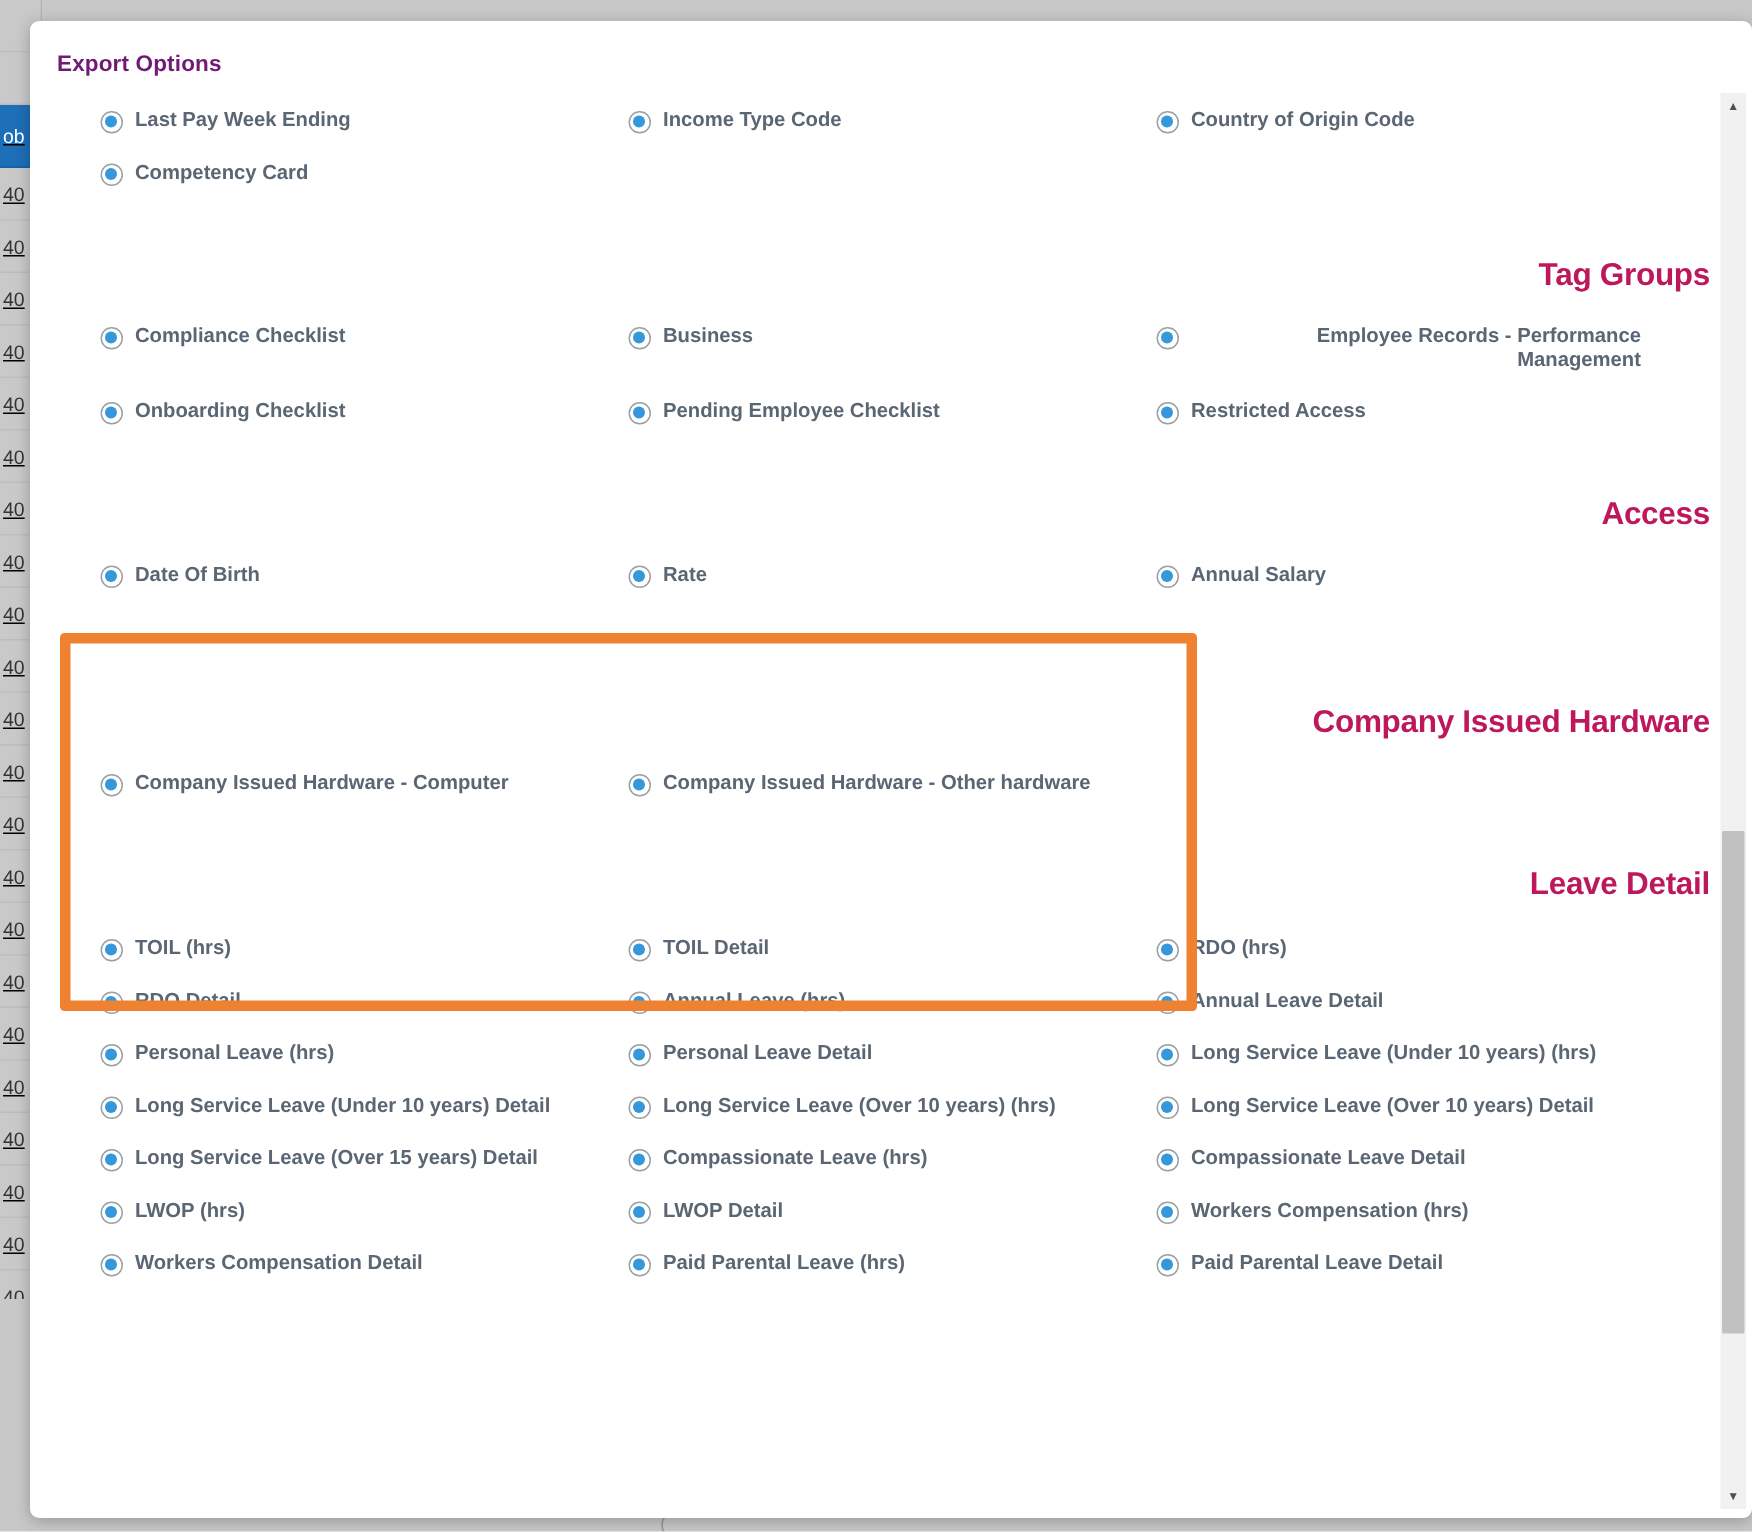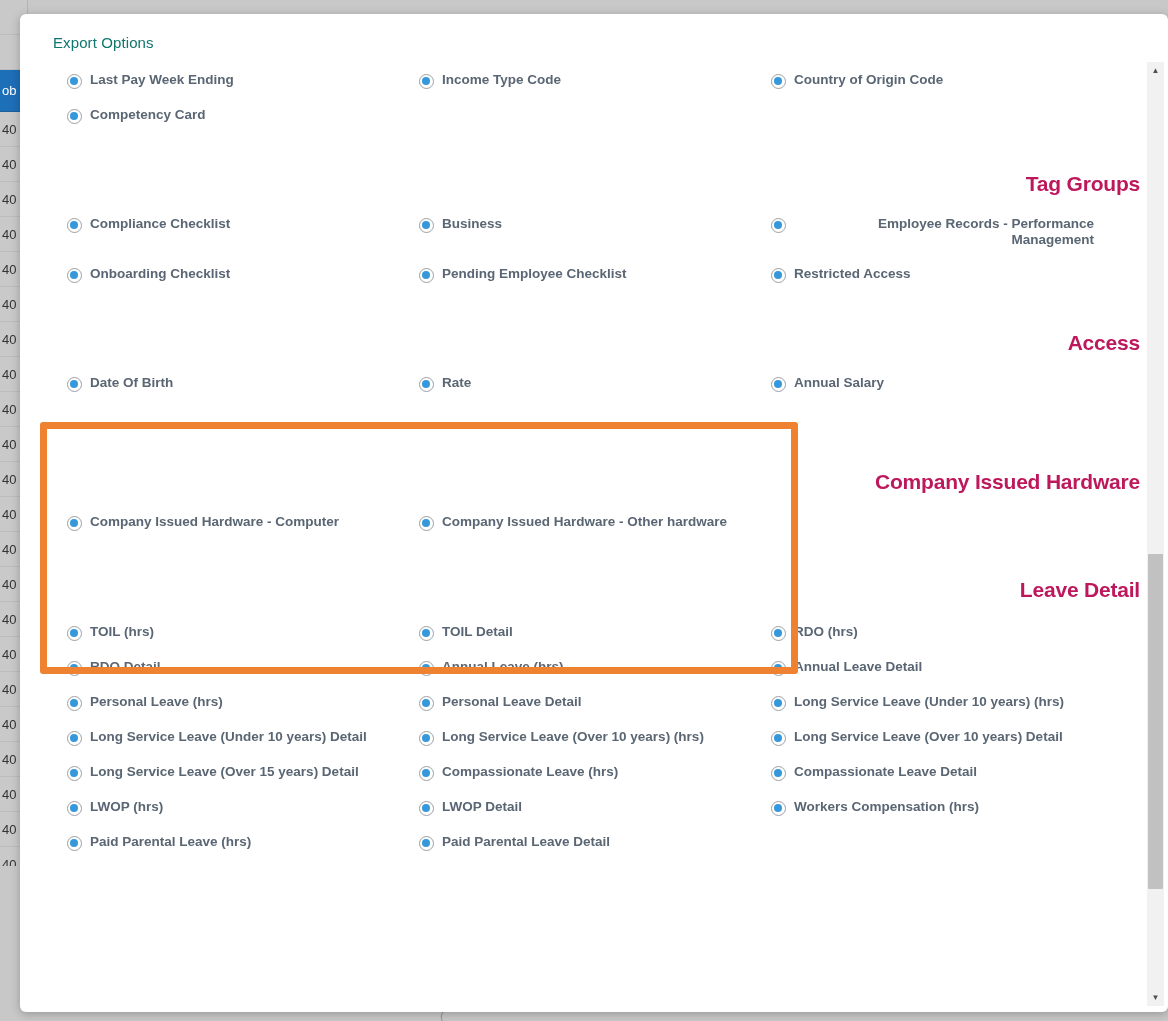--- a/index.html
+++ b/index.html
@@ -18,20 +18,21 @@
 
   
   #bg-table {
     position: absolute;
     left: 0; top: 0;
     width: 28px;
     height: 866px;
     background: #c9c9c9;
     border-right: 1px solid #b3b3b3;
     overflow: hidden;
+    text-decoration: underline;
   }
   .bg-row {
     height: 35px;
     border-bottom: 1px solid #bdbdbd;
     font-size: 13px;
     color: #333;
     display: flex;
     align-items: center;
     padding-left: 2px;
     overflow: hidden;
@@ -74,24 +75,23 @@
     width: 1148px;
     height: 998px;
     overflow: hidden;
   }
 
   .modal-title {
     position: absolute;
     left: 18px;
     top: 20px;
     font-size: 15px;
-    font-weight: normal;
-    color: #0f766e;
+    font-weight: bold;
+    color: #701a75;
     letter-spacing: 0.1px;
-    margin-left: 15px;
   }
 
   
   #content {
     position: absolute;
     left: 0;
     top: 58px;
     width: 1120px;
   }
 
@@ -398,20 +398,24 @@
             <div class="opt">
               <span class="radio"></span>
               <span class="opt-label">LWOP Detail</span>
             </div>
             <div class="opt">
               <span class="radio"></span>
               <span class="opt-label">Workers Compensation (hrs)</span>
             </div>
             <div class="opt">
               <span class="radio"></span>
+              <span class="opt-label">Workers Compensation Detail</span>
+            </div>
+            <div class="opt">
+              <span class="radio"></span>
               <span class="opt-label">Paid Parental Leave (hrs)</span>
             </div>
             <div class="opt">
               <span class="radio"></span>
               <span class="opt-label">Paid Parental Leave Detail</span>
             </div>
           </div>
         </div>
       </div>
 

